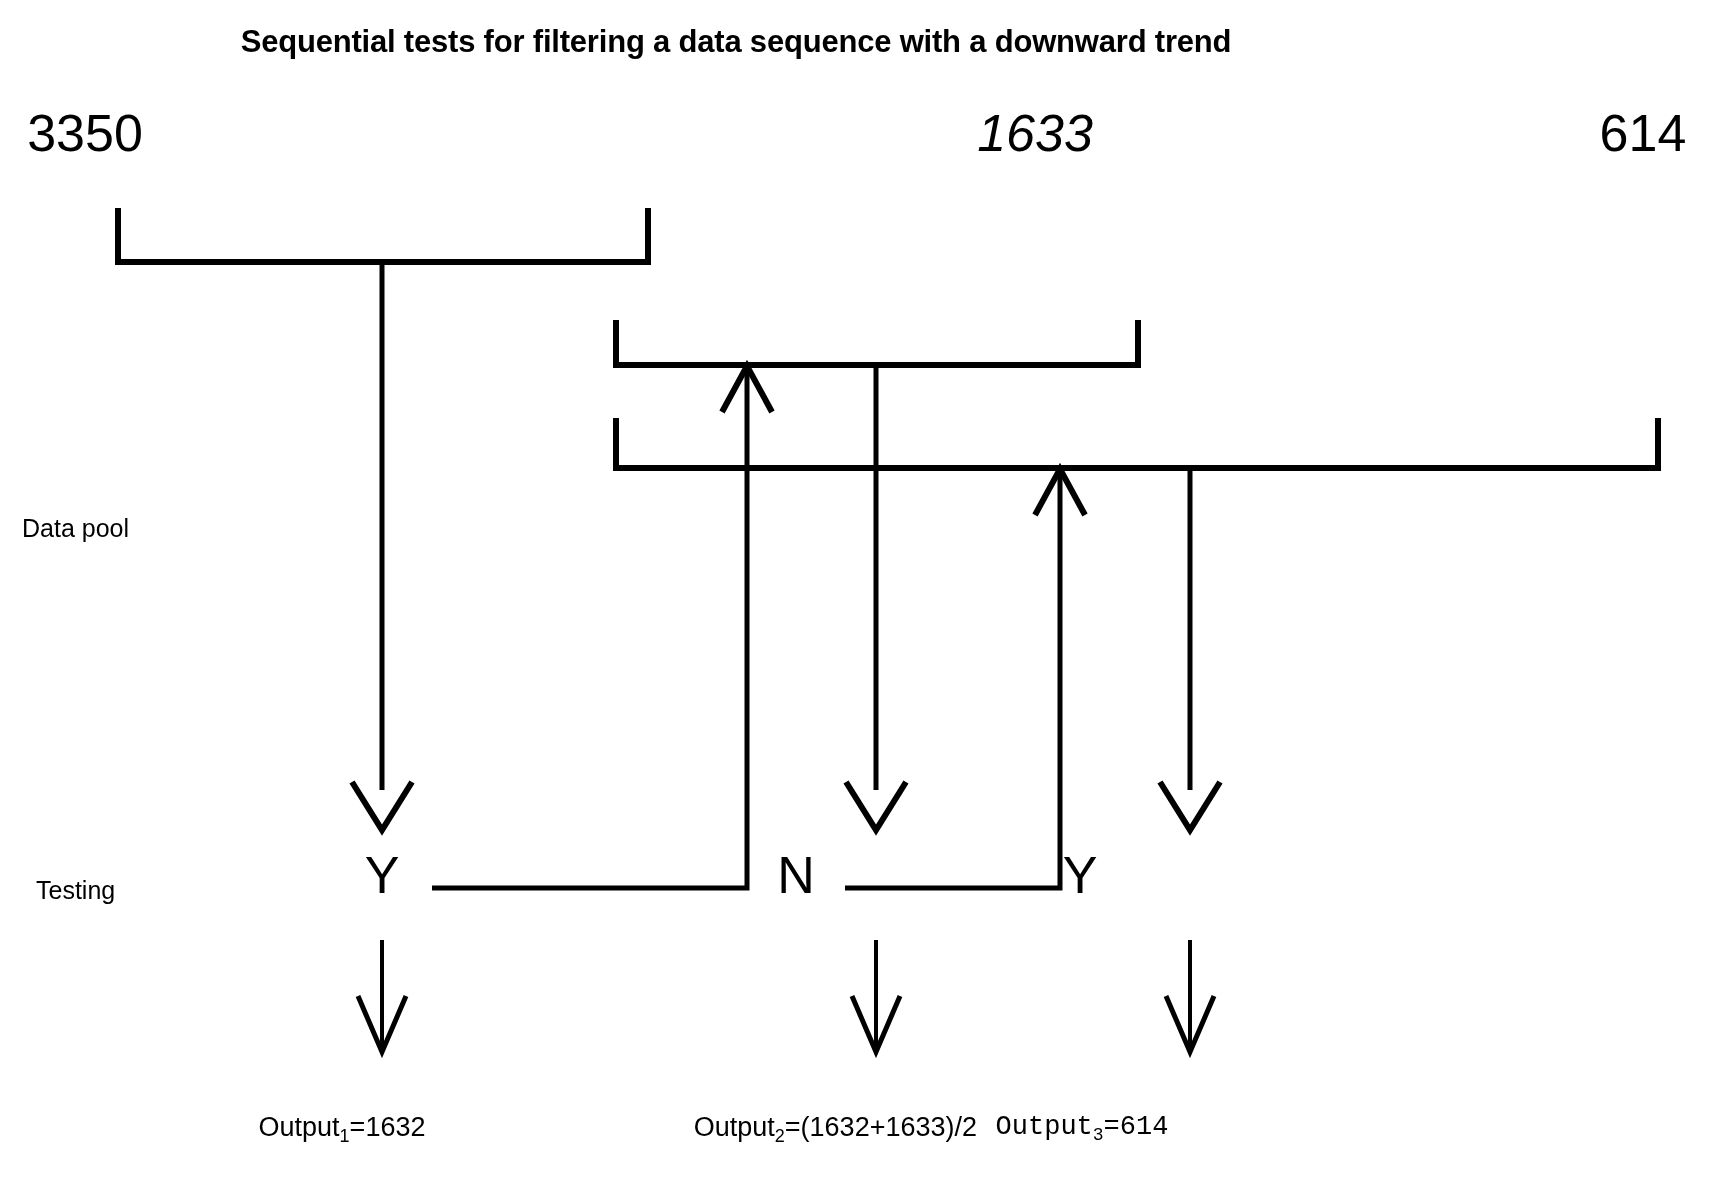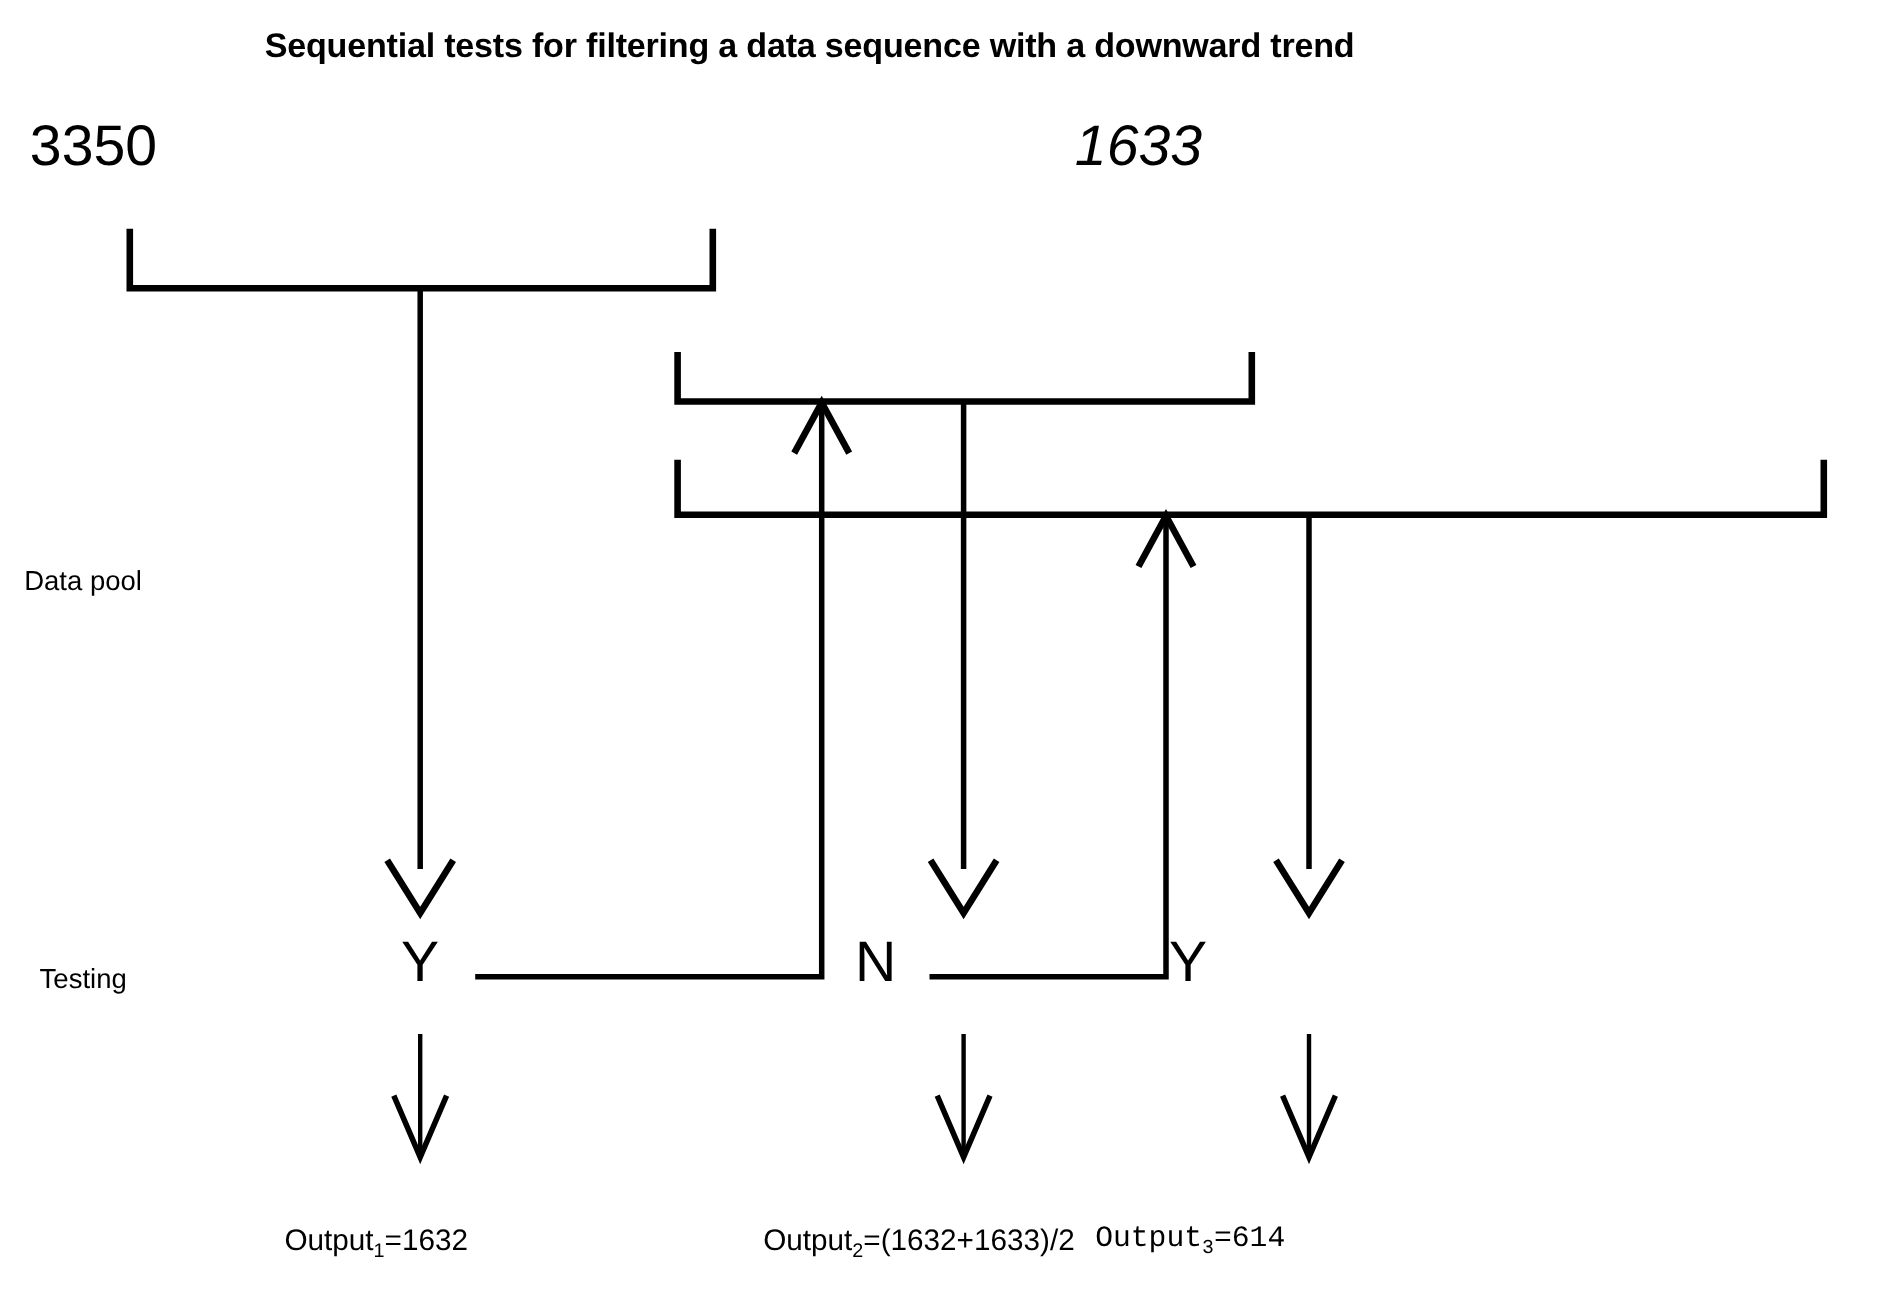--- a/index.html
+++ b/index.html
@@ -103,20 +103,21 @@
         <path d="M1166,996 L1190,1052 L1214,996" stroke-width="5"></path>
       </g>
 
     </g>
   </svg>
 
   <div class="txt title">Sequential tests for filtering a data sequence with a downward trend</div>
 
   <div class="txt datalabel" style="left:0px;width:170px;">3350</div>
   <div class="txt datalabel" style="left:950px;width:170px;font-style:italic;">1633</div>
+  <div class="txt datalabel" style="left:1558px;width:170px;">614</div>
 
   <div class="txt rowlabel" style="left:22px;top:500px;">Data pool</div>
   <div class="txt rowlabel" style="left:36px;top:862px;text-align:right;">Testing</div>
 
   <div class="txt node" style="left:342px;top:845px;">Y</div>
   <div class="txt node" style="left:756px;top:845px;">N</div>
   <div class="txt node" style="left:1040px;top:845px;">Y</div>
 
   <div class="txt outlabel" style="left:222px;top:1112px;width:240px;">
     <span>Output</span><sub>1</sub><span>=1632</span>

